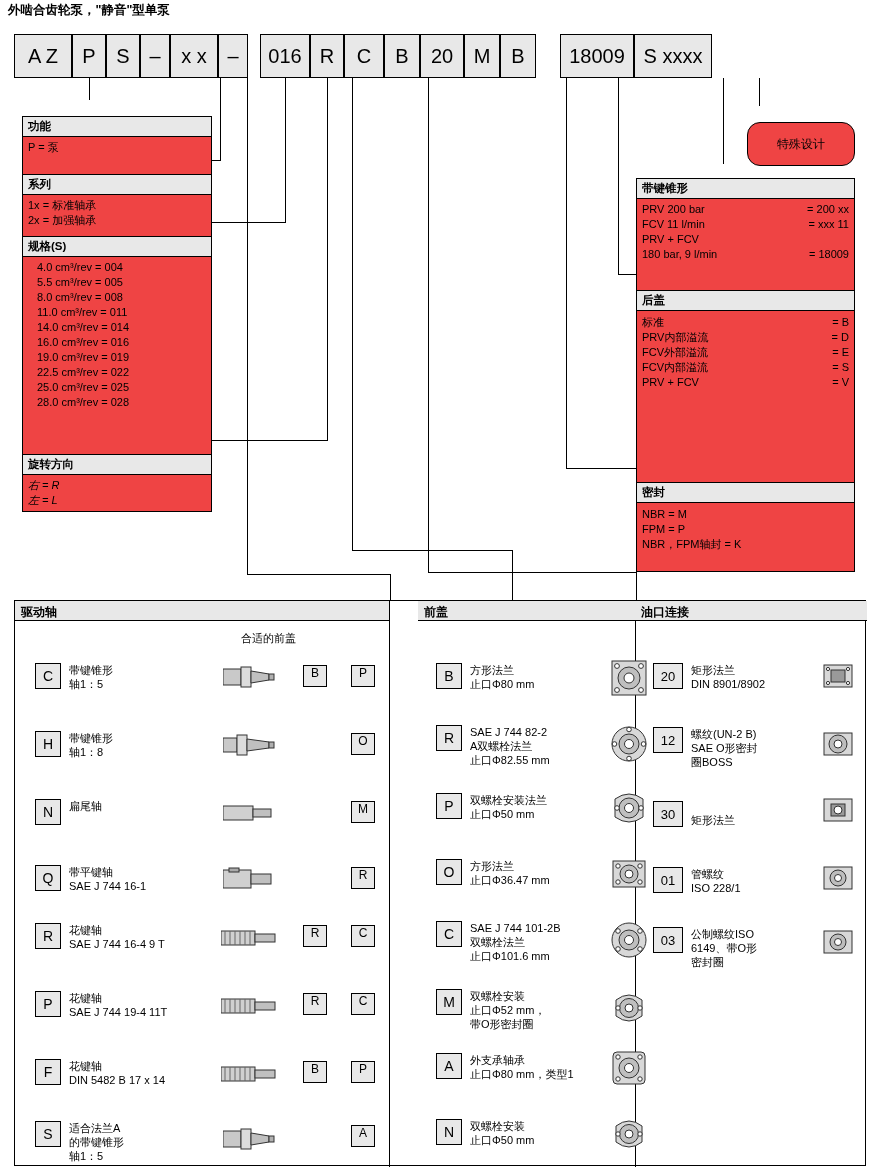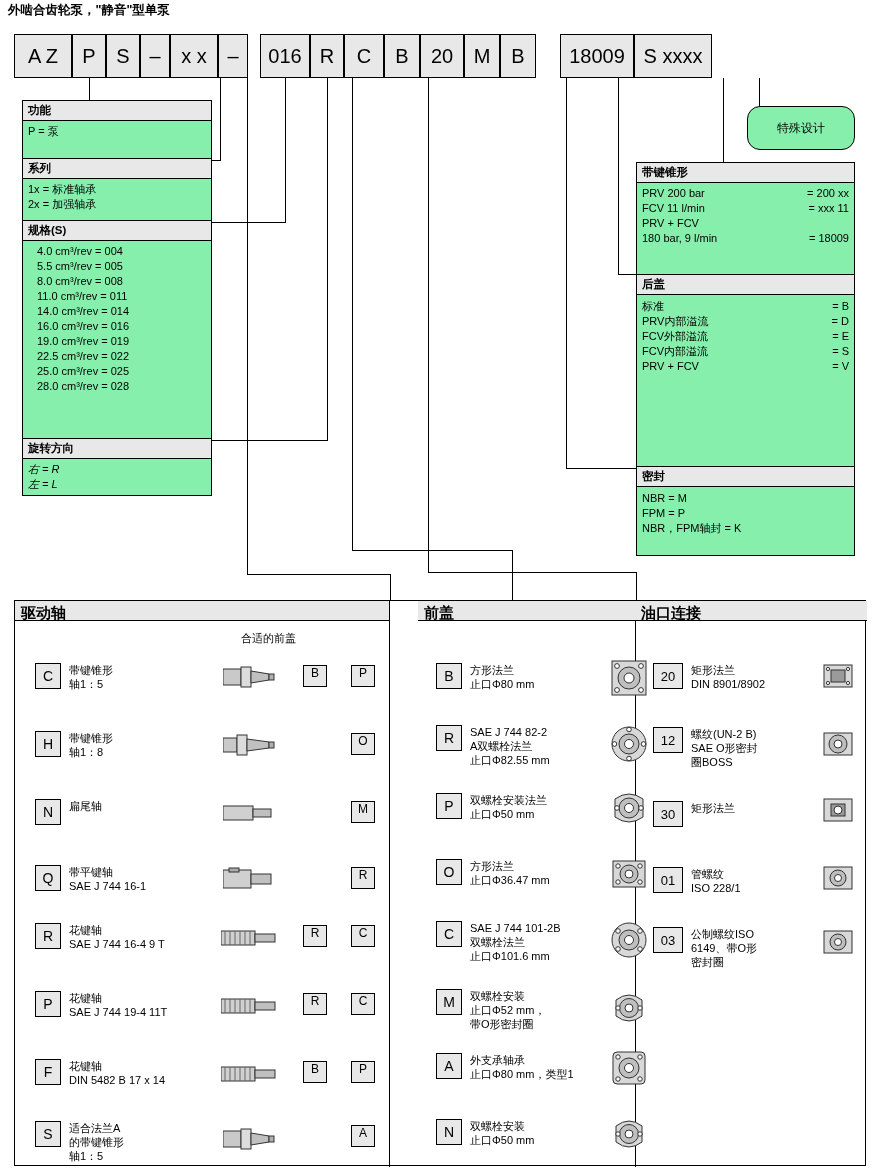--- a/index.html
+++ b/index.html
@@ -10,30 +10,30 @@
   
   .coderow{position:absolute;left:14px;top:34px;height:44px;}
   .cbox{position:absolute;top:0;height:44px;border:1px solid #000;background:#e8e8e8;
         display:flex;align-items:center;justify-content:center;font-size:20px;box-sizing:border-box;}
 
   
   .vline{position:absolute;width:1px;background:#000;}
   .hline{position:absolute;height:1px;background:#000;}
 
   
-  .blk{position:absolute;border:1px solid #000;box-sizing:border-box;background:#86efac;}
+  .blk{position:absolute;border:1px solid #000;box-sizing:border-box;background:#ef4444;margin-top:16px;}
   .blk .hd{background:#e8e8e8;border-bottom:1px solid #000;padding:2px 5px;font-size:11.5px;font-weight:bold;}
   .blk .bd{padding:3px 5px;}
   .row{display:flex;justify-content:space-between;line-height:15px;}
   .ital{font-style:italic;}
 
   
   .panels{position:absolute;left:14px;top:600px;width:852px;height:566px;border:1px solid #000;box-sizing:border-box;}
   .panel{position:absolute;top:0;height:566px;box-sizing:border-box;}
-  .panel .phd{height:20px;background:#e8e8e8;border-bottom:1px solid #000;font-weight:bold;font-size:15px;padding:3px 0 0 6px;box-sizing:border-box;}
+  .panel .phd{height:20px;background:#e8e8e8;border-bottom:1px solid #000;font-weight:bold;font-size:12px;padding:3px 0 0 6px;box-sizing:border-box;}
   .sep{position:absolute;top:0;width:1px;height:566px;background:#000;}
 
   .kbox{width:26px;height:26px;border:1px solid #000;background:#e8e8e8;display:flex;align-items:center;justify-content:center;font-size:14px;box-sizing:border-box;}
   .kbox.sm{width:24px;height:22px;font-size:12px;}
   .kbox.w{width:30px;height:26px;font-size:13px;}
 
   .item{position:absolute;display:flex;align-items:flex-start;}
   .itxt{margin-left:8px;font-size:11px;line-height:14px;}
   .cap{position:absolute;font-size:11px;}
   svg{display:block;}
@@ -544,21 +544,21 @@
             <div>SAE O形密封</div>
             <div>圈BOSS</div>
           </div>
       </div>
       <svg class="item" style="left:188px;top:128px;" width="30" height="30" viewBox="0 0 30 30">
         <rect x="1" y="4" width="28" height="22" fill="#d8d8d8" stroke="#333"></rect>
           <circle cx="15" cy="15" r="9" fill="#bdbdbd" stroke="#333"></circle>
           <circle cx="15" cy="15" r="4" fill="#fff" stroke="#333"></circle>
       </svg>
 
-      <div class="item" style="left:18px;top:200px;">
+      <div class="item" style="left:18px;top:200px;align-items:flex-end;">
         <div class="kbox w">30</div>
         <div class="itxt">
             <div>矩形法兰</div>
           </div>
       </div>
       <svg class="item" style="left:188px;top:194px;" width="30" height="30" viewBox="0 0 30 30">
         <rect x="1" y="4" width="28" height="22" fill="#d8d8d8" stroke="#333"></rect>
           <rect x="8" y="9" width="14" height="12" fill="#9a9a9a" stroke="#333"></rect>
           <circle cx="15" cy="15" r="4" fill="#fff" stroke="#333"></circle>
       </svg>

